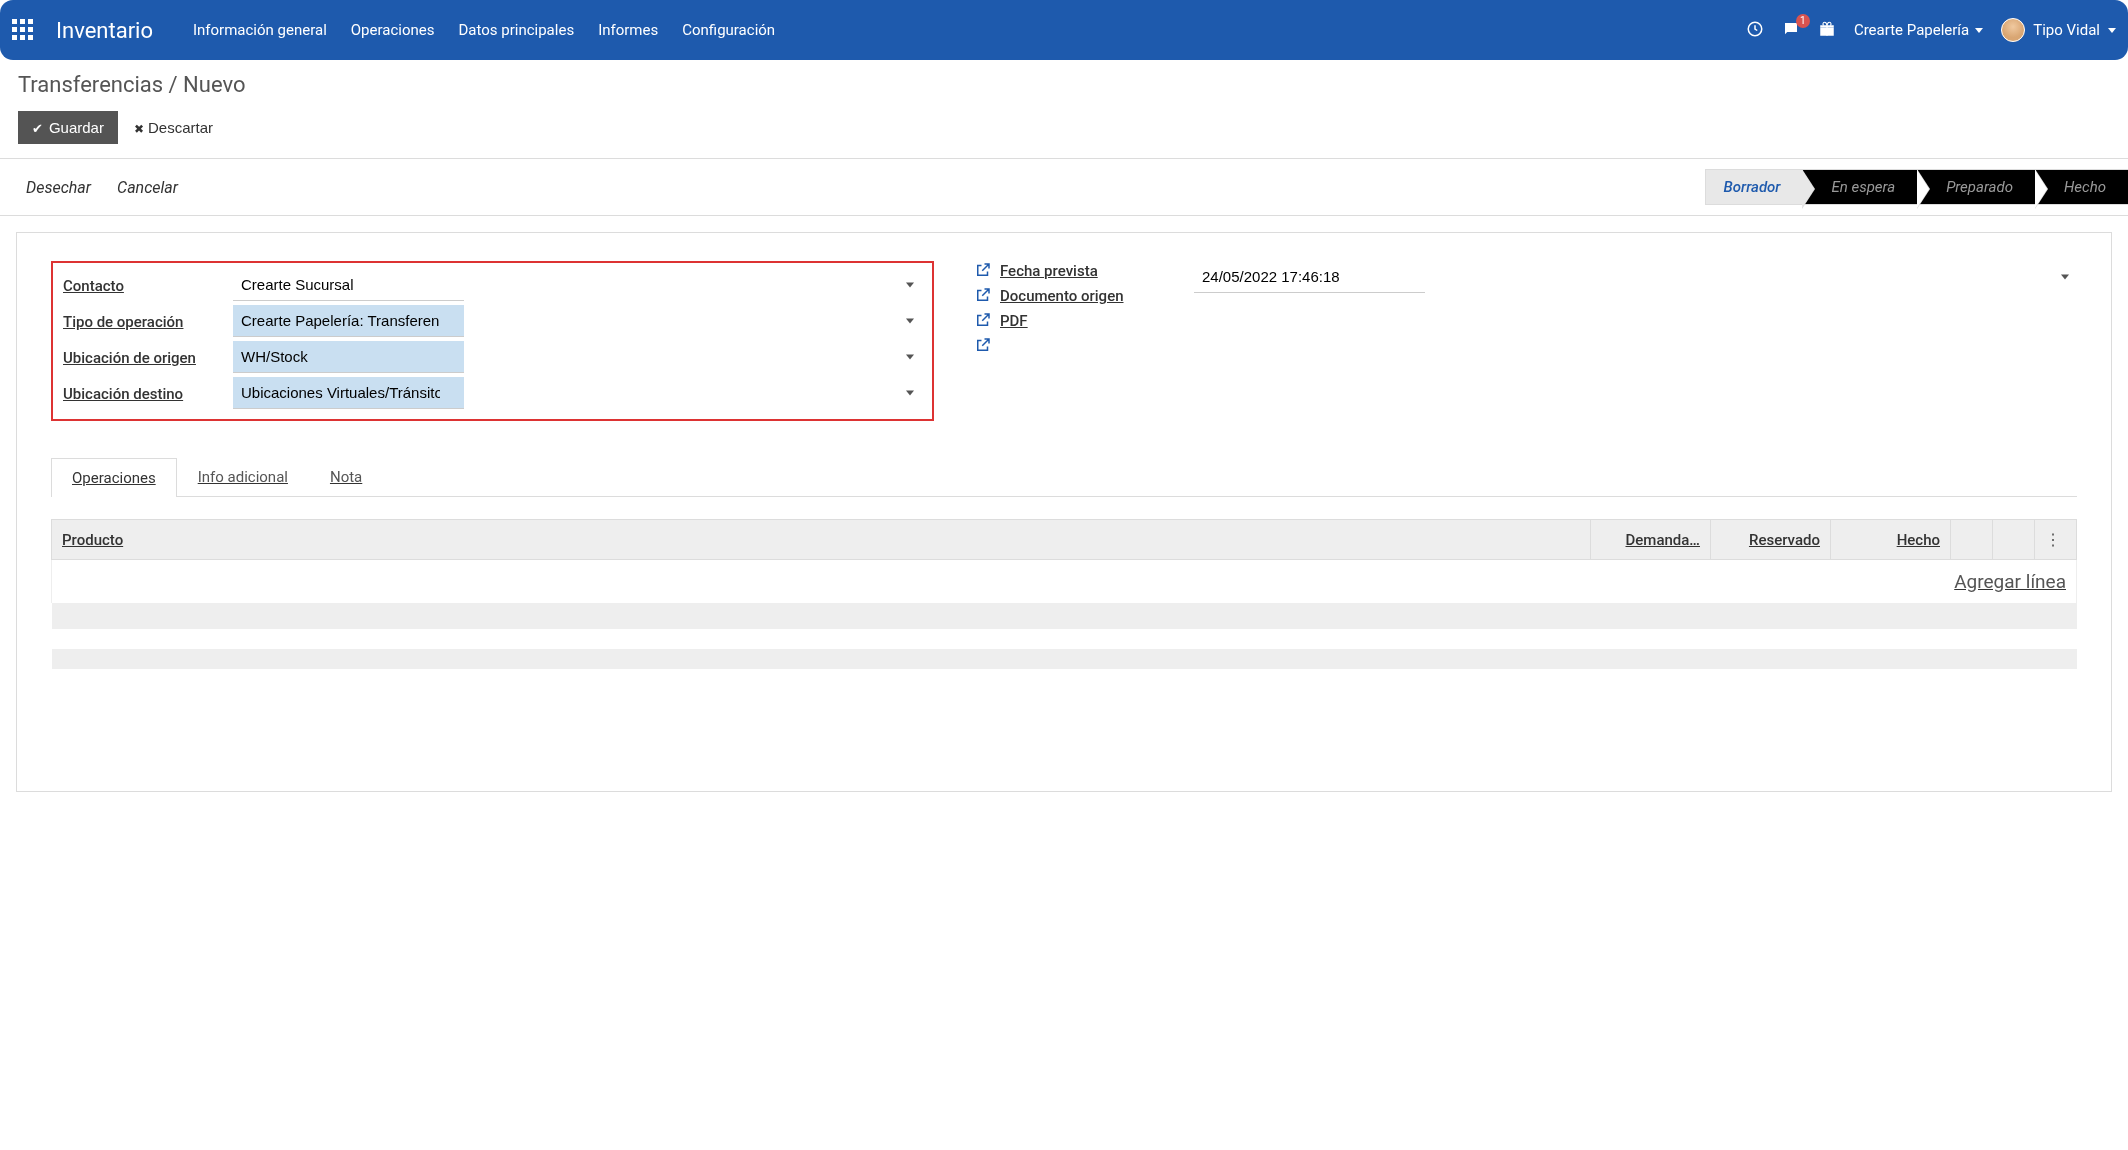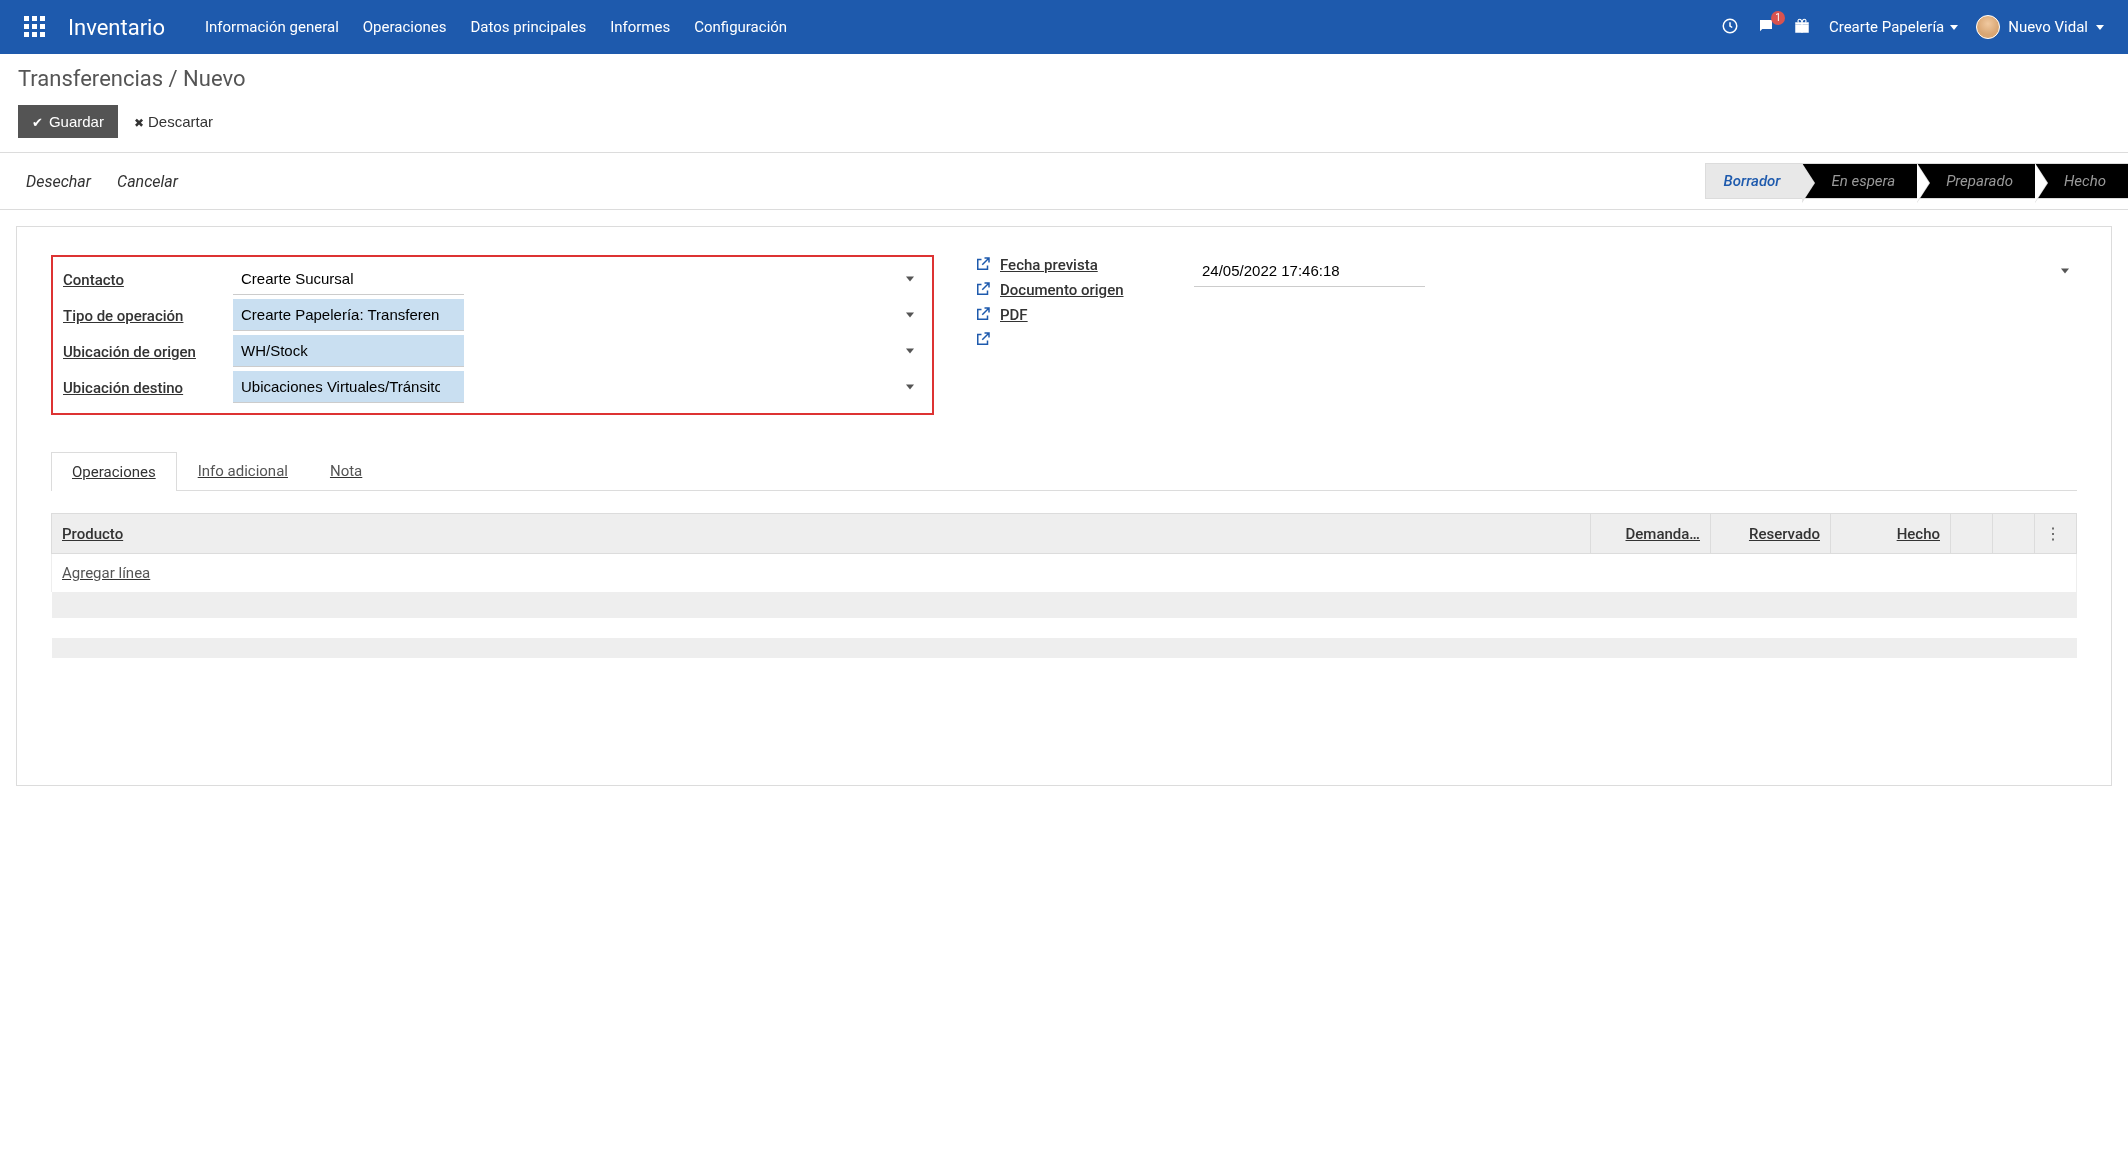--- a/index.html
+++ b/index.html
@@ -1,19 +1,19 @@
 <!DOCTYPE html>
 <html><head>
 <meta charset="utf-8">
 <style>
 * { box-sizing: border-box; margin: 0; padding: 0; }
 body { font-family: -apple-system, BlinkMacSystemFont, "Segoe UI", Roboto, sans-serif; font-size: 14px; color: #333; background: #fff; }
 
 
-.navbar { background: #1e5aad; color: #fff; display: flex; align-items: center; height: 54px; padding: 0 24px; }
+.navbar { background: #1e5aad; color: #fff; display: flex; align-items: center; height: 60px; padding: 0 12px; border-radius: 13px; }
 .navbar .apps-icon { width: 22px; height: 22px; display: grid; grid-template-columns: repeat(3,5px); grid-template-rows: repeat(3,5px); gap: 3px; cursor: pointer; margin-right: 22px; }
 .navbar .apps-icon span { background: #fff; width: 5px; height: 5px; }
 .navbar .brand { font-size: 22px; font-weight: 400; margin-right: 40px; cursor: pointer; }
 .navbar .menus { display: flex; gap: 24px; flex: 1; }
 .navbar .menus a { color: #fff; text-decoration: none; font-size: 15px; cursor: pointer; }
 .navbar .right { display: flex; align-items: center; gap: 18px; }
 .navbar .right .icon { cursor: pointer; position: relative; }
 .navbar .right svg { width: 18px; height: 18px; fill: #fff; }
 .navbar .right .badge { position: absolute; top: -6px; right: -10px; background: #d9534f; color: #fff; border-radius: 50%; font-size: 10px; width: 14px; height: 14px; display: flex; align-items: center; justify-content: center; }
 .navbar .company { color: #fff; font-size: 15px; cursor: pointer; display: flex; align-items: center; gap: 6px; }
@@ -62,21 +62,21 @@
 
 
 .tabs { margin-top: 36px; border-bottom: 1px solid #dcdcdc; display: flex; }
 .tab { padding: 10px 20px; font-size: 15px; color: #555; cursor: pointer; border: 1px solid transparent; border-bottom: none; }
 .tab.active { border-color: #dcdcdc; background: #fff; color: #333; position: relative; top: 1px; }
 
 
 .tbl { width: 100%; margin-top: 22px; border-collapse: collapse; }
 .tbl th { background: #eee; border: 1px solid #dcdcdc; padding: 10px 10px; text-align: left; font-weight: 500; font-size: 15px; color: #333; }
 .tbl th.right { text-align: right; }
-.tbl td { padding: 10px; font-size: 15px; color: #666; border-left: 1px solid #eee; border-right: 1px solid #eee; }
+.tbl td { padding: 10px; font-size: 19px; color: #666; border-left: 1px solid #eee; border-right: 1px solid #eee; text-align: right; }
 .tbl .add-row td { color: #555; cursor: pointer; }
 .tbl .spacer-row td { background: #eee; height: 26px; border: none; }
 .tbl th.narrow { width: 120px; }
 .tbl th.tiny { width: 42px; }
 .kebab { display: inline-block; width: 4px; }
 .kebab::before { content: "⋮"; font-size: 16px; color: #555; }
 </style>
 </head>
 <body>
 
@@ -119,21 +119,21 @@
           <rect x="3" y="7" width="18" height="3"></rect>
           <path d="M12 7v14M8 7c-2 0-2-4 1-4 2 0 3 4 3 4M16 7c2 0 2-4-1-4-2 0-3 4-3 4" fill="none" stroke="#fff" stroke-width="1.5"></path>
         </svg>
     </div>
     <div class="company">
       <span>Crearte Papelería</span>
       <span class="caret"></span>
     </div>
     <div class="user">
       <span class="avatar"></span>
-      <span>Nuevo Vidal</span>
+      <span>Tipo Vidal</span>
       <span class="caret"></span>
     </div>
   </div>
 </div>
 
 <div class="breadcrumb-row">
   <span>Transferencias / Nuevo</span>
 </div>
 
 <div class="action-row">

